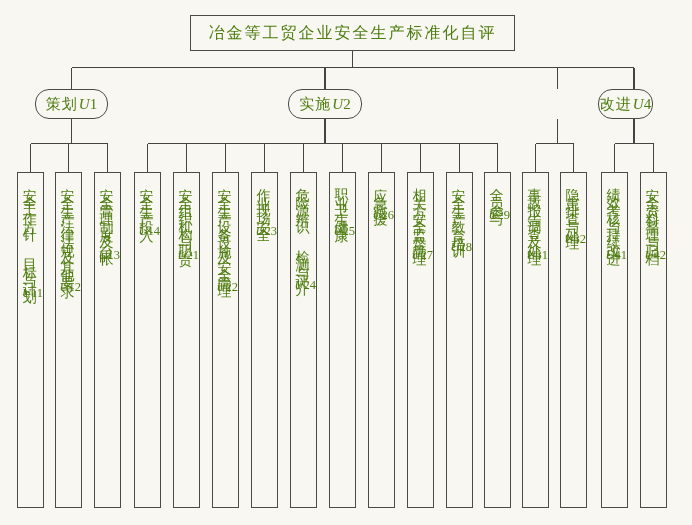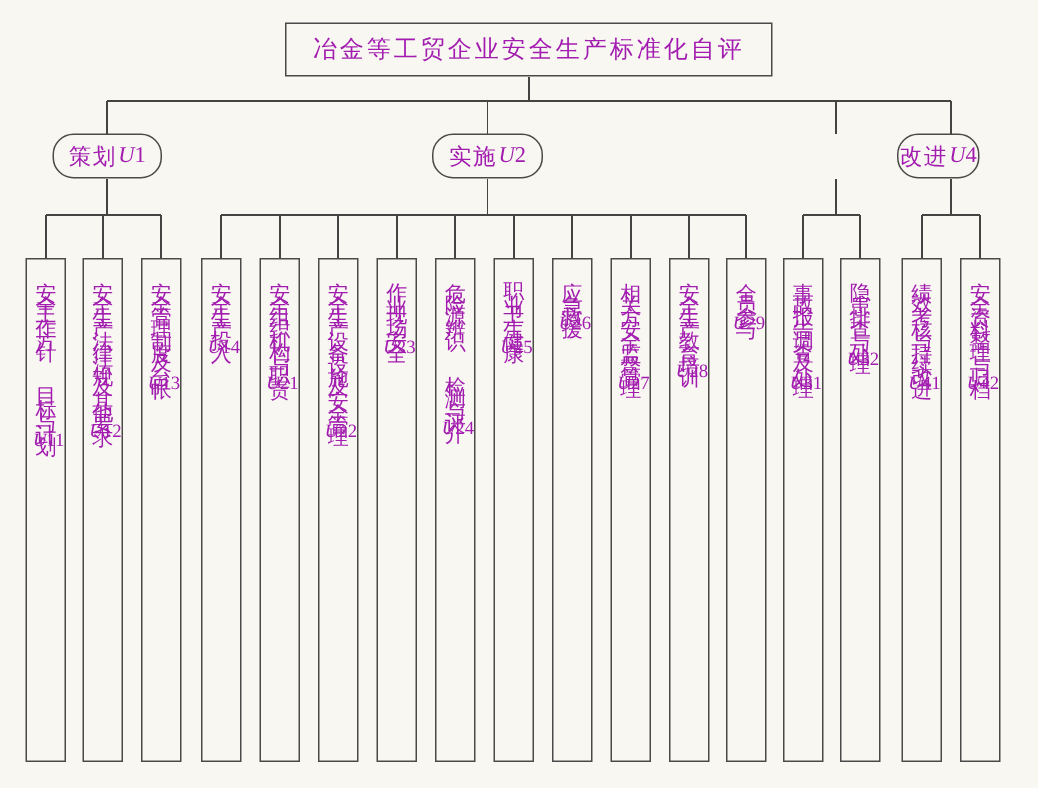--- a/index.html
+++ b/index.html
@@ -1,18 +1,18 @@
 <!DOCTYPE html>
 <html><head>
 <meta charset="utf-8">
 <style>
   html,body{margin:0;padding:0;background:#e8e8e6;}
   .page{
     position:relative;width:692px;height:525px;background:#f8f7f2;
-    font-family:"Liberation Serif","DejaVu Serif",serif;color:#a21caf;
+    font-family:"Liberation Serif","DejaVu Serif",serif;color:#4d7c0f;
     overflow:hidden;
   }
   svg.connectors{position:absolute;left:0;top:0;}
   .box{
     position:absolute;border:1px solid #4a4a48;box-sizing:border-box;
     display:flex;align-items:center;justify-content:center;background:transparent;
   }
   .title-box{left:190px;top:15px;width:325px;height:36px;font-size:16px;letter-spacing:2px;}
   .lvl2{top:89px;height:30px;font-size:15px;letter-spacing:1px;border-radius:14px;}
   .lvl2 .ucode{margin-left:1px;letter-spacing:0;text-align:right;}

